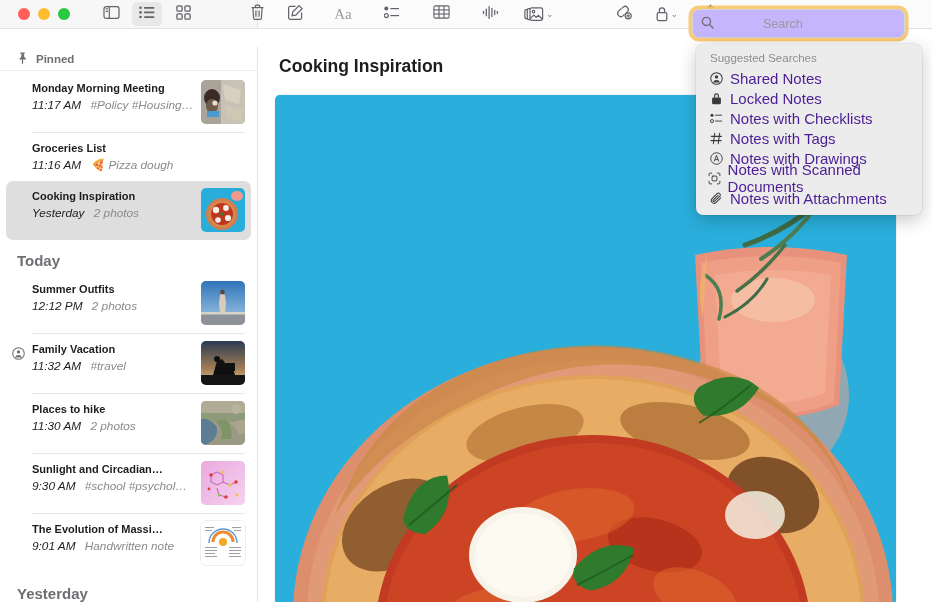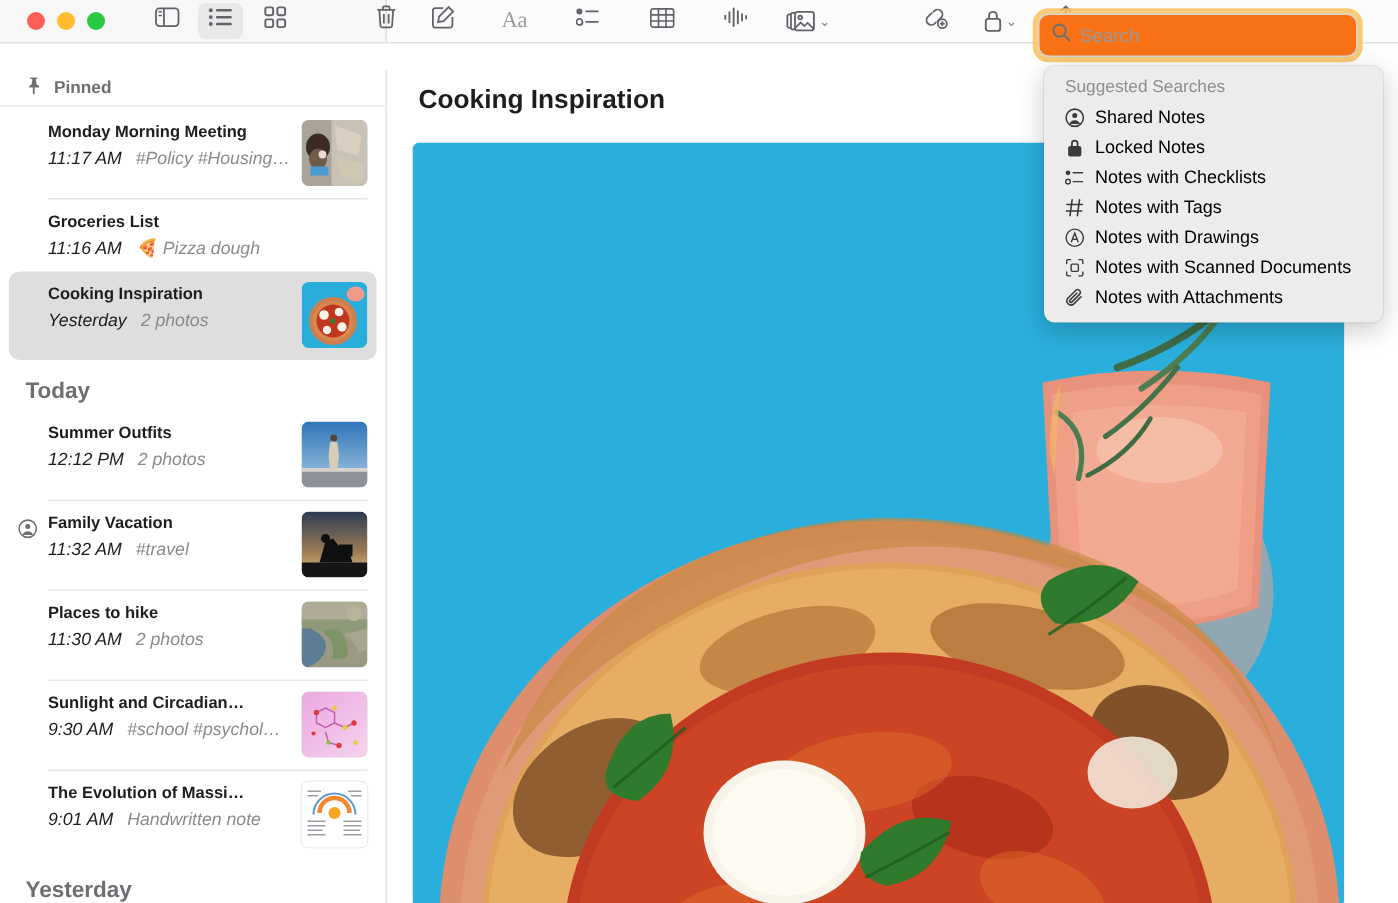--- a/index.html
+++ b/index.html
@@ -60,26 +60,27 @@
 
   .icon-btn-wrap { display: flex; align-items: center; }
 
   
   .search-wrap {
     position: absolute; left: 692px; top: 9px;
     width: 213px; height: 29px;
   }
   .search-field {
     width: 100%; height: 100%;
-    background: #f97316;
+    background: #c4b5fd;
     border: 1px solid #d6d6d6;
     border-radius: 7px;
     display: flex; align-items: center;
     padding: 0 8px;
     box-shadow: 0 0 0 3.5px rgba(248,193,96,0.85);
+    gap: 43px;
   }
   .search-input {
     border: none; outline: none; background: transparent;
     font-family: "Liberation Sans", sans-serif;
     font-size: 12.5px; color: #1d1d1f;
     margin-left: 6px; width: 100%;
   }
   .search-input::placeholder { color: #9a9a9e; }
 
   
@@ -93,21 +94,21 @@
     z-index: 40;
   }
   .suggest-header {
     font-size: 11.5px; color: #8d8d92;
     padding: 2px 0 4px 14px;
   }
   .suggest-item {
     display: flex; align-items: center;
     height: 20px;
     padding: 0 10px 0 11px;
-    font-size: 12px; color: #000000;
+    font-size: 15px; color: #4c1d95;
     cursor: default;
   }
   .suggest-icon {
     width: 18px; height: 16px;
     display: flex; align-items: center; justify-content: center;
     margin-right: 5px; color: #3a3a3c;
   }
 
   
   .sidebar {

